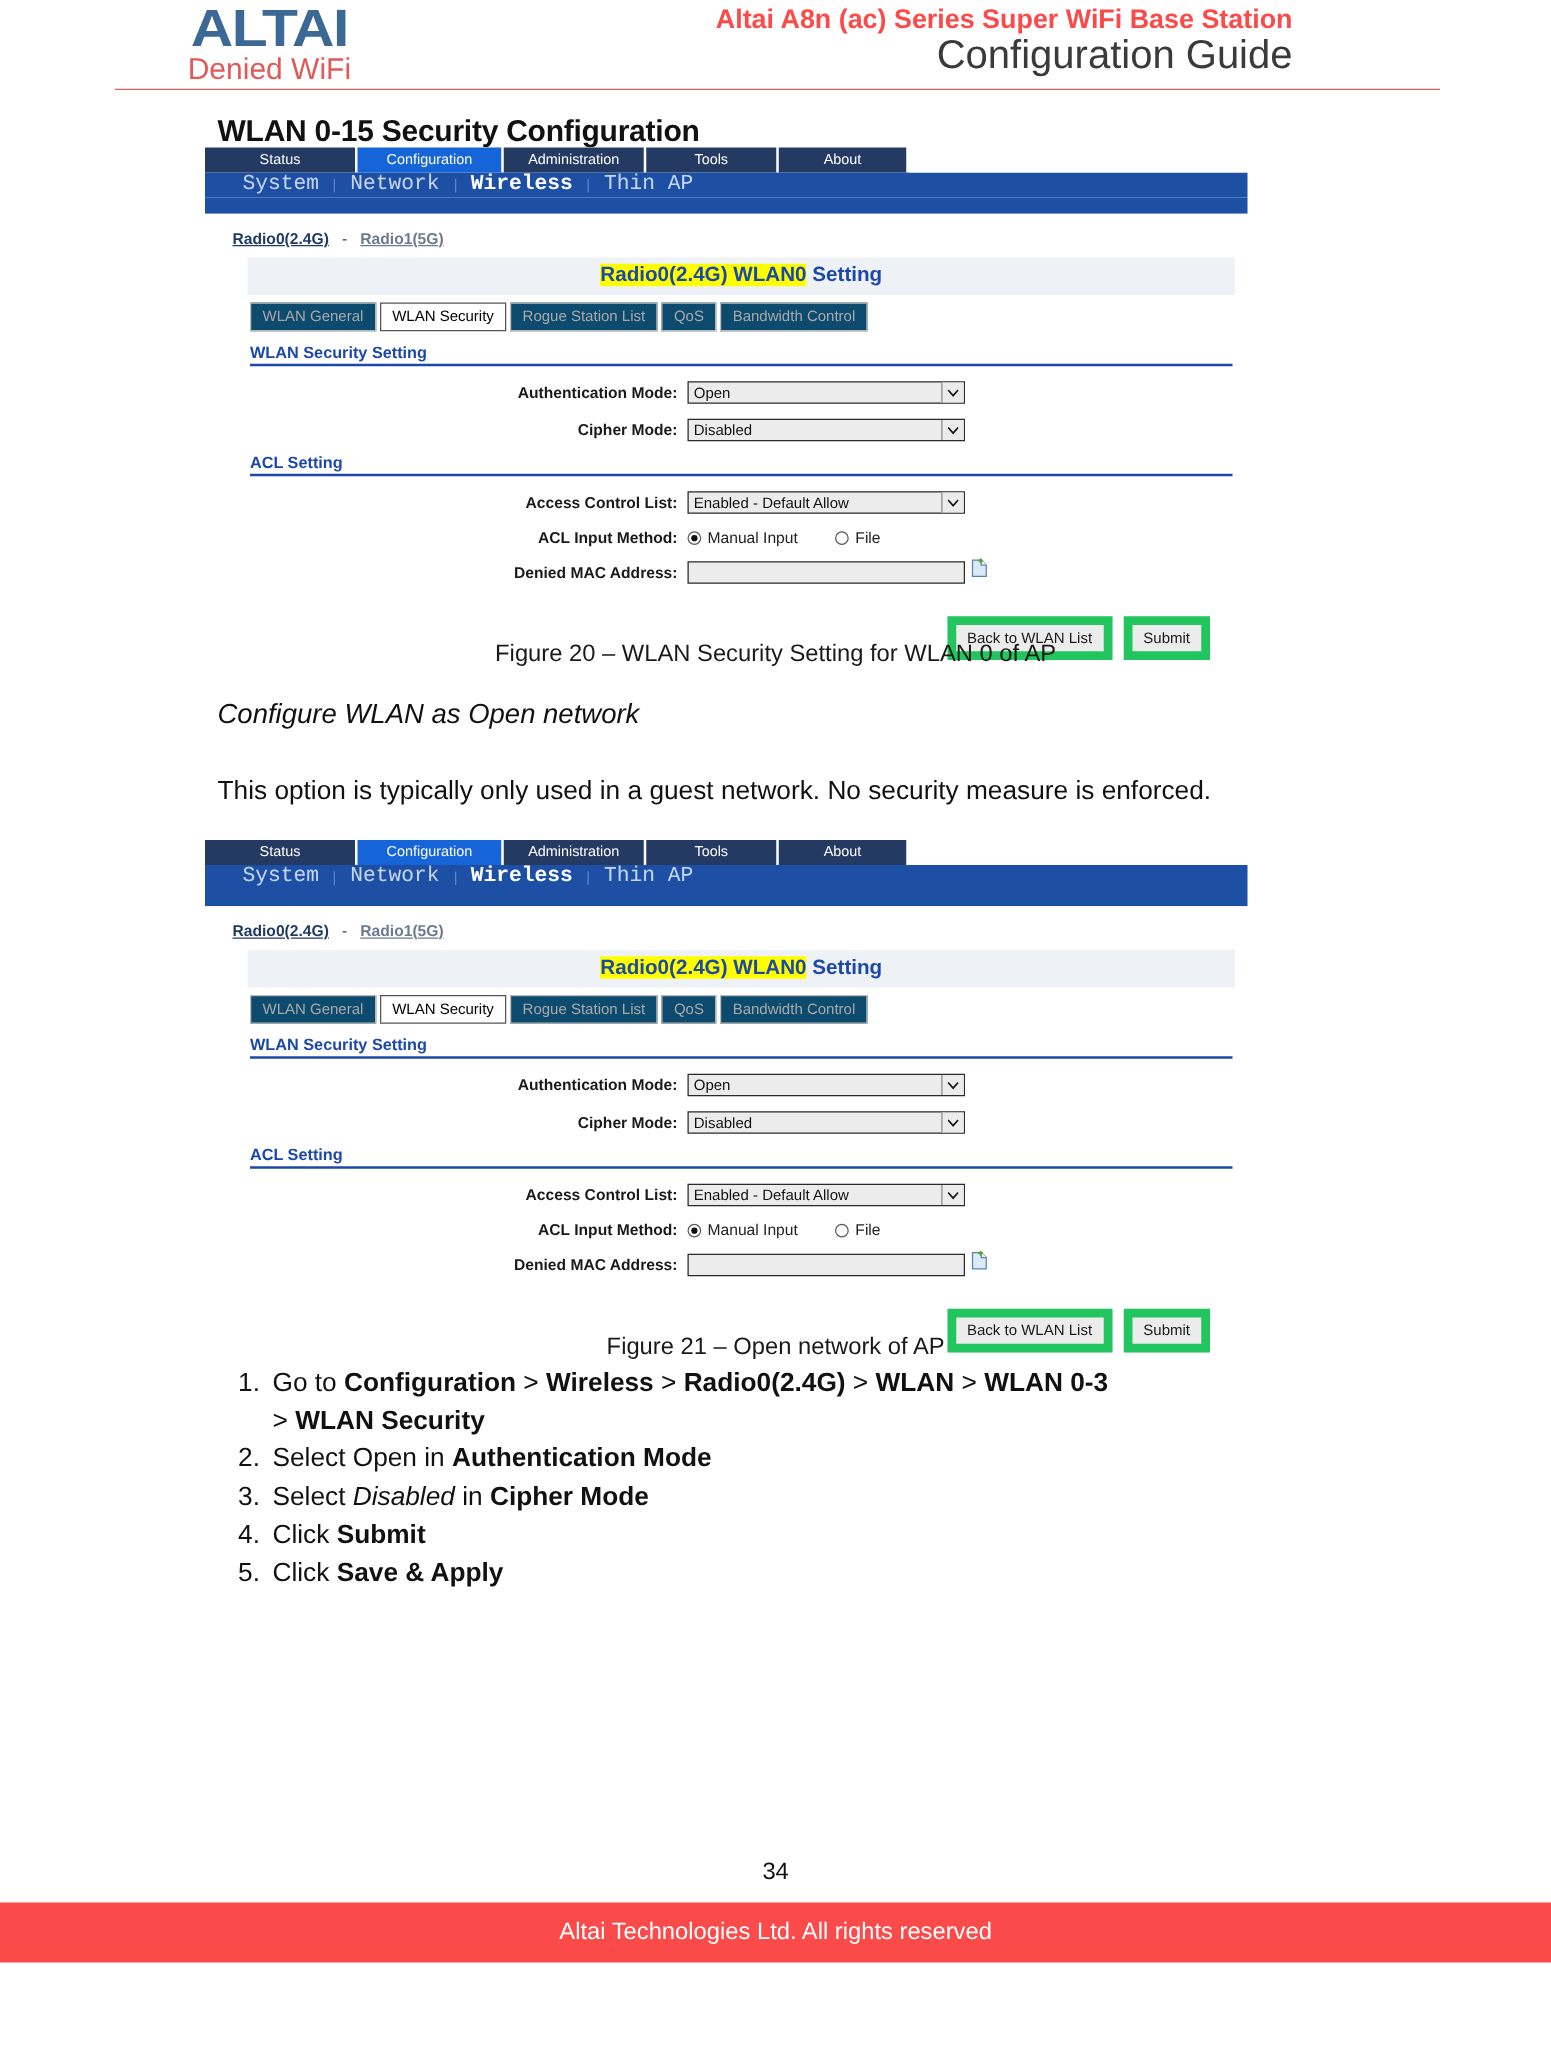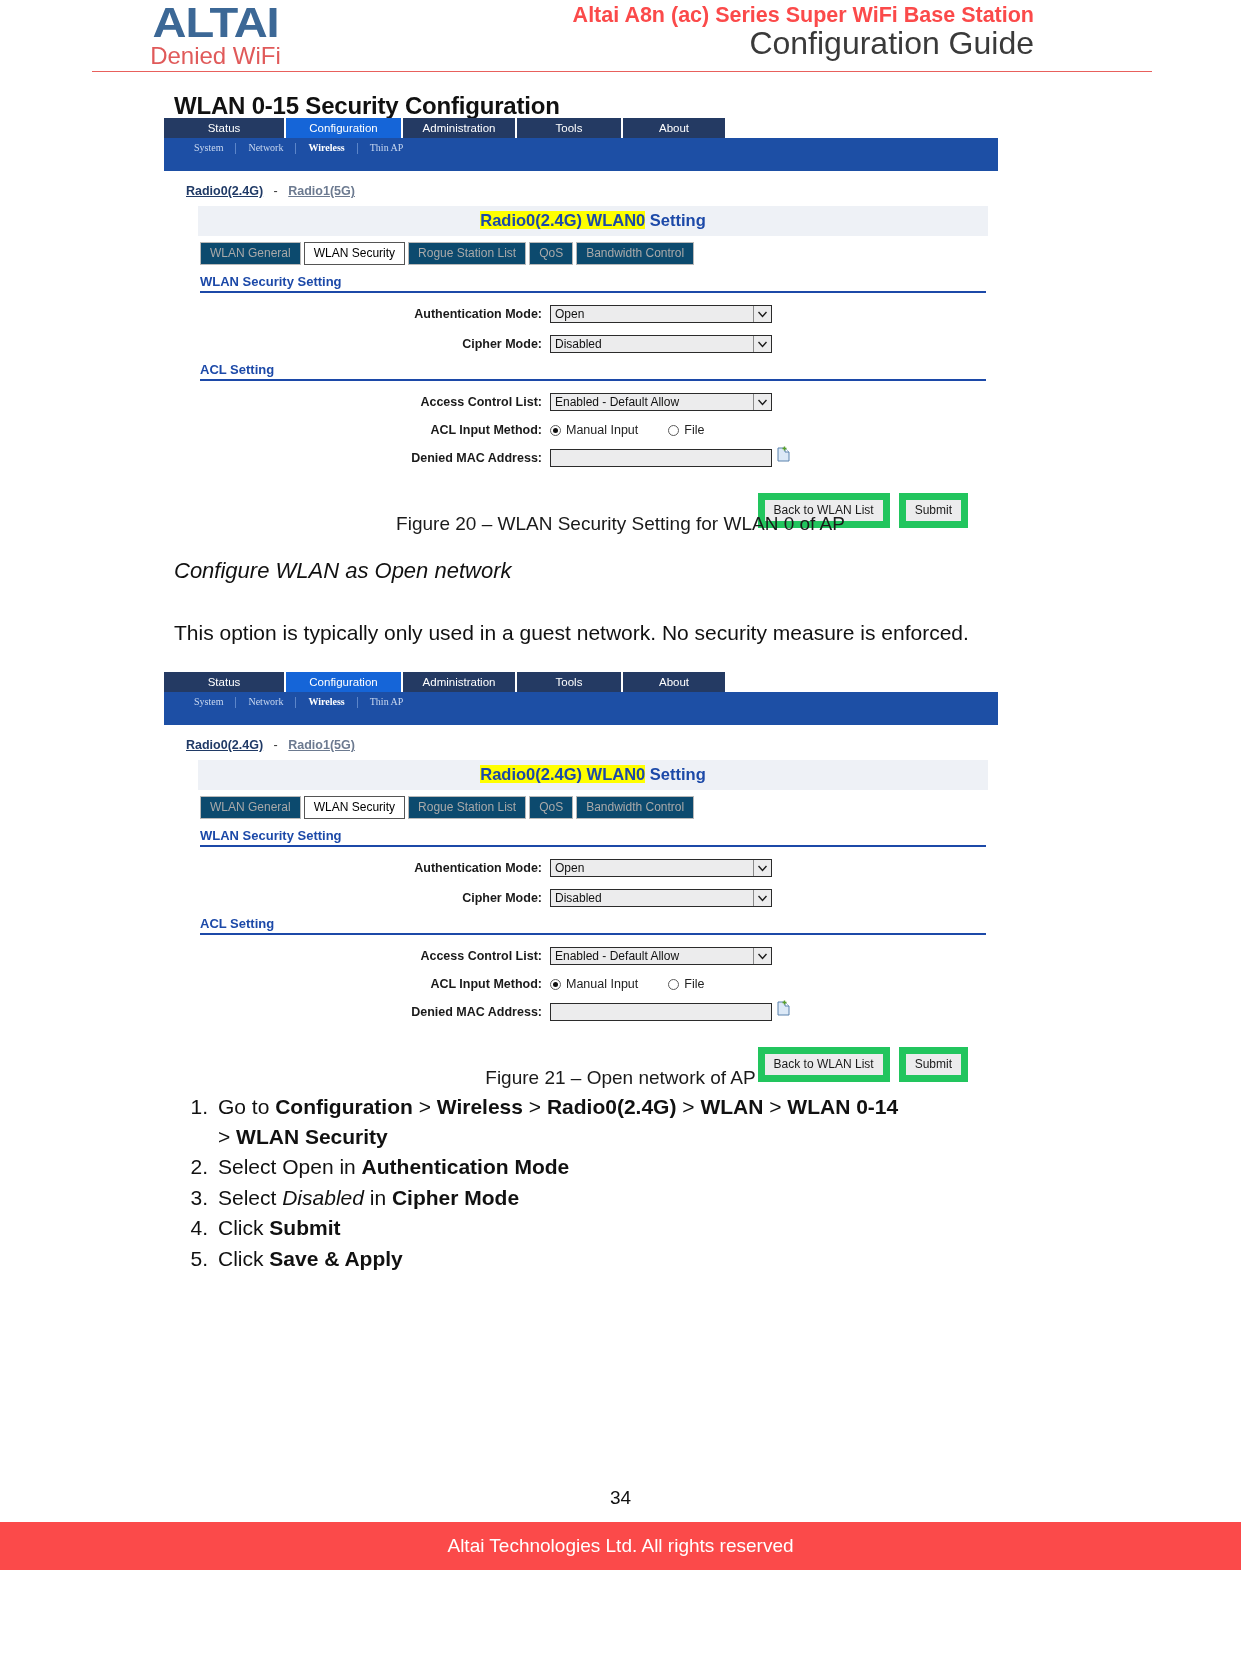--- a/index.html
+++ b/index.html
@@ -131,24 +131,24 @@
   .subnav {
     height: 20px;
     background: #1d4fa5;
     display: flex;
     align-items: center;
     padding-left: 18px;
     box-sizing: border-box;
   }
   .subnav-item {
     color: #c9d8f0;
-    font-size: 10px;
+    font-size: 17px;
     padding: 0 12px;
     line-height: 20px;
-    font-family: Liberation Serif, serif;
+    font-family: Liberation Mono, monospace;
   }
   .subnav-item.active { color: #ffffff; font-weight: bold; }
   .subnav-sep {
     width: 1px;
     height: 11px;
     background: #5c85c9;
   }
   .subnav-tail {
     height: 13px;
     background: #1d4fa5;
@@ -661,21 +661,21 @@
         <button class="btn">Submit</button>
       </div>
       <div class="shot-tail"></div>
     </div>
   </div>
 </div>
 
 <div class="fig-caption fig2">Figure 21 – Open network of AP</div>
 
 <ol class="steps">
-  <li><span class="num">1.</span><span>Go to <b>Configuration</b> &gt; <b>Wireless</b> &gt; <b>Radio0(2.4G)</b> &gt; <b>WLAN</b> &gt; <b>WLAN 0-14</b><br>&gt; <b>WLAN Security</b></span></li>
+  <li><span class="num">1.</span><span>Go to <b>Configuration</b> &gt; <b>Wireless</b> &gt; <b>Radio0(2.4G)</b> &gt; <b>WLAN</b> &gt; <b>WLAN 0-3</b><br>&gt; <b>WLAN Security</b></span></li>
   <li><span class="num">2.</span><span>Select Open in <b>Authentication Mode</b></span></li>
   <li><span class="num">3.</span><span>Select <i>Disabled</i> in <b>Cipher Mode</b></span></li>
   <li><span class="num">4.</span><span>Click <b>Submit</b></span></li>
   <li><span class="num">5.</span><span>Click <b>Save &amp; Apply</b></span></li>
 </ol>
 
 <div class="page-number">34</div>
 <div class="footer-bar">
   <span class="footer-text">Altai Technologies Ltd. All rights reserved</span>
 </div>

